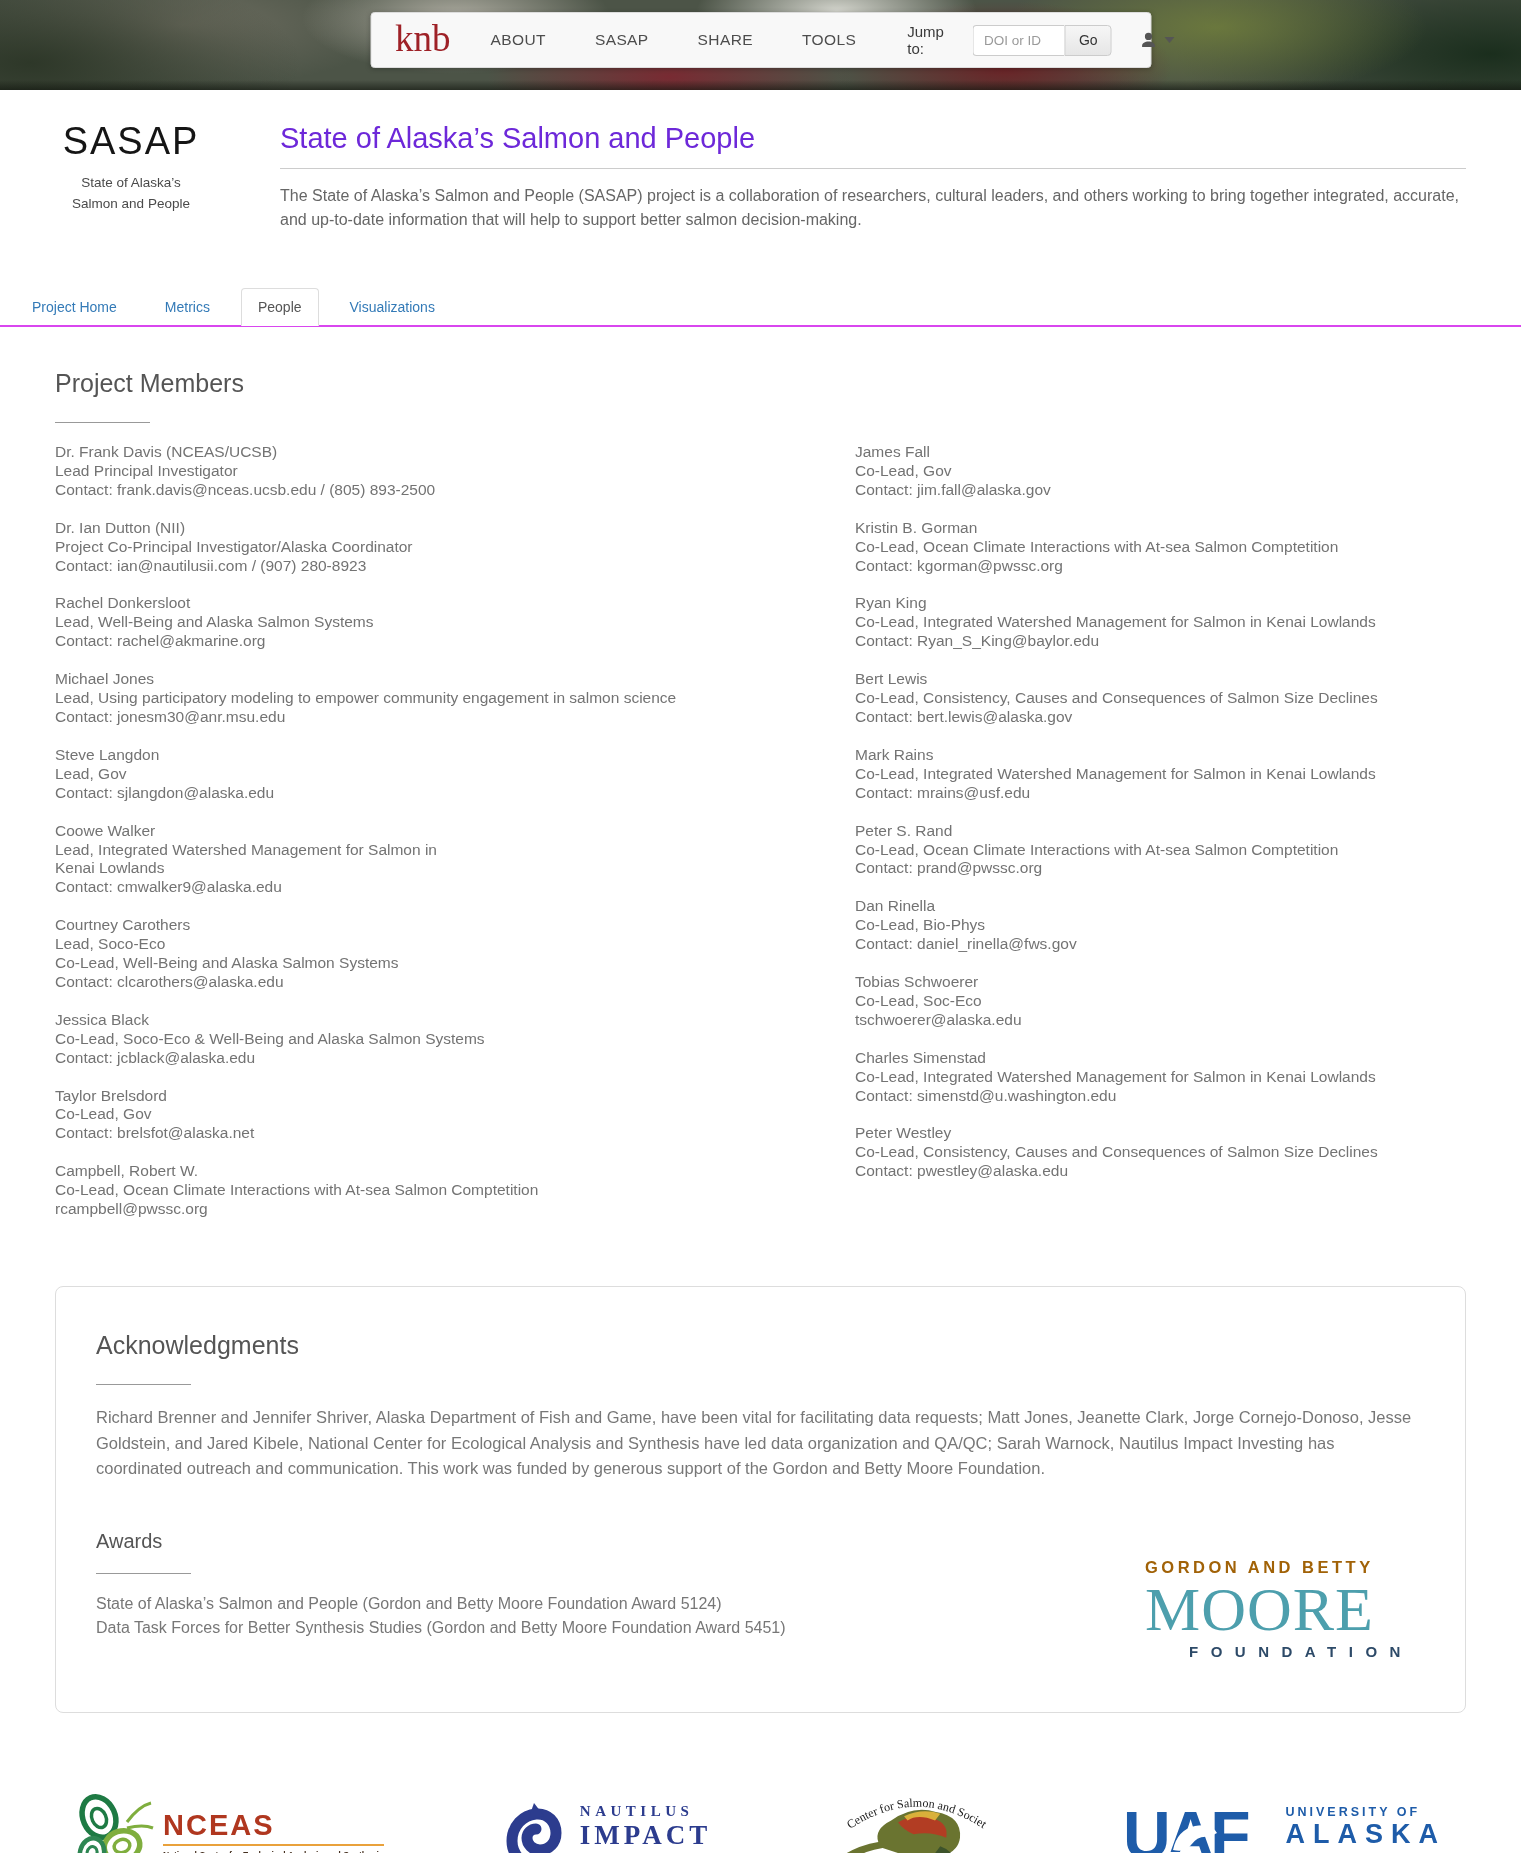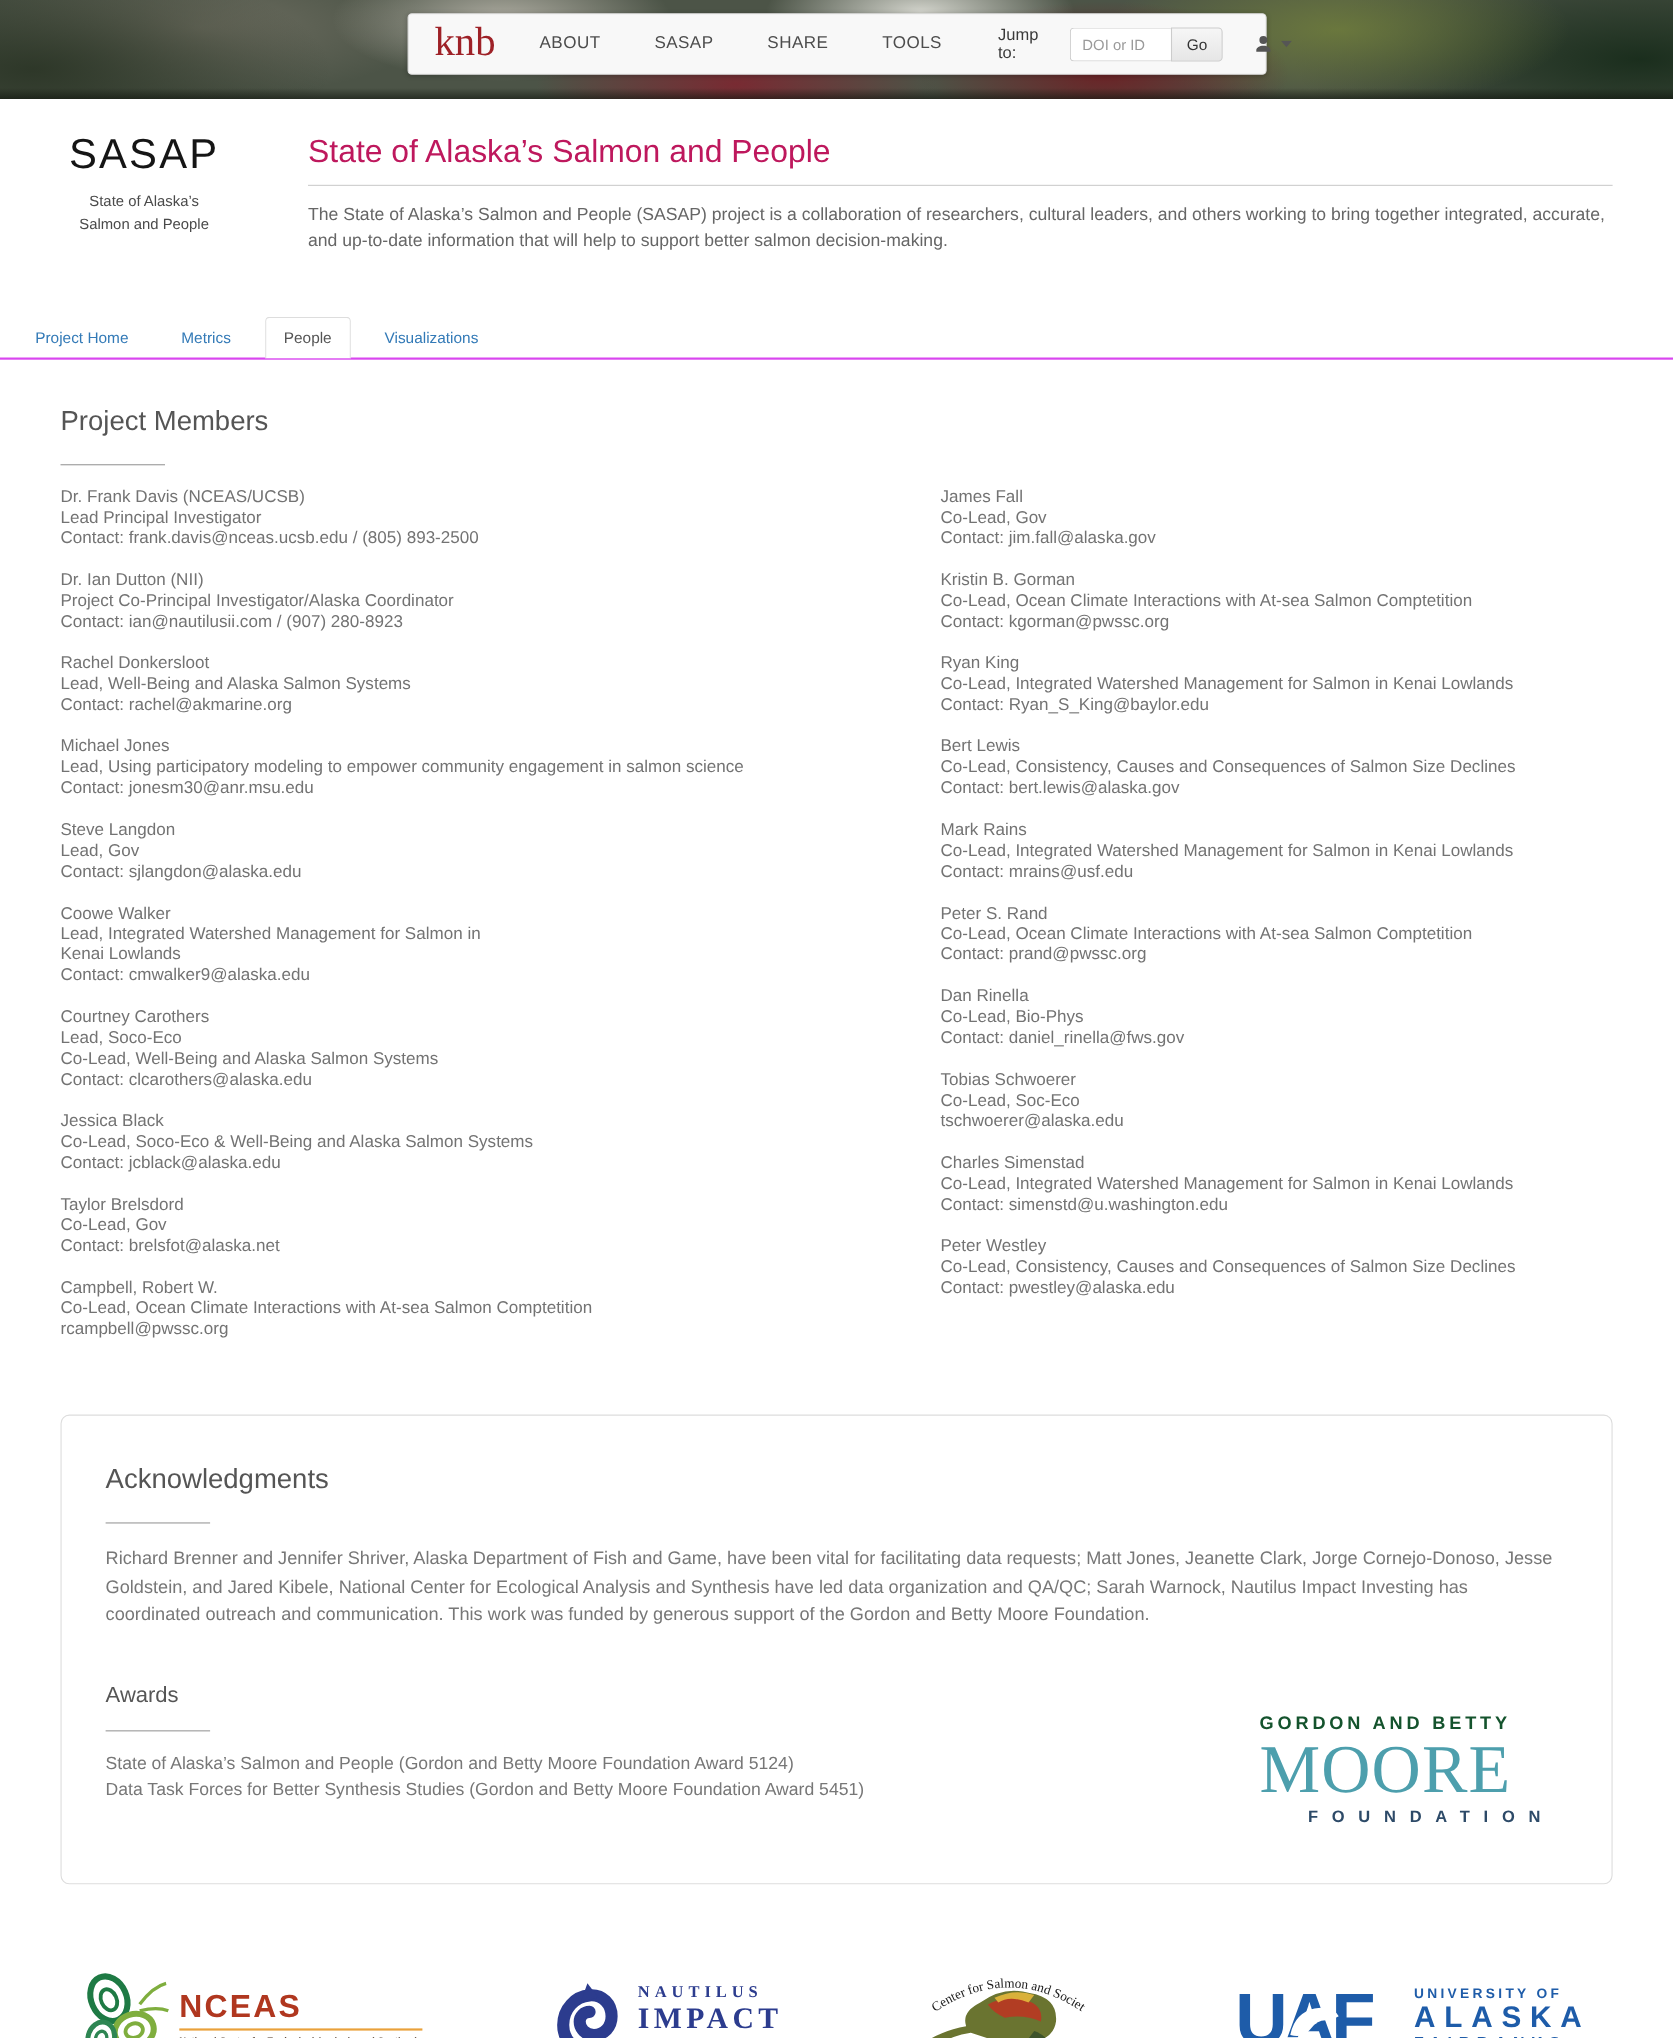--- a/index.html
+++ b/index.html
@@ -65,21 +65,21 @@
   .user-menu { display: flex; align-items: center; margin-left: 28px; cursor: pointer; }
   .user-menu svg { display: block; }
   .caret { margin-left: 7px; }
 
   
   .header { display: flex; padding: 26px 55px 0 55px; gap: 11px; }
   .sasap-logo { width: 152px; flex-shrink: 0; text-align: center; margin-top: 6px; }
   .sasap-word { font-size: 38px; color: #151515; letter-spacing: 2px; line-height: 1; }
   .sasap-sub { font-size: 13.5px; color: #4a4a4a; line-height: 1.55; margin-top: 13px; }
   .title-block { flex: 1; margin-left: 62px; }
-  .page-title { font-size: 29px; font-weight: normal; color: #be185d; margin: 6px 0 13px; }
+  .page-title { font-size: 29px; font-weight: normal; color: #6d28d9; margin: 6px 0 13px; }
   .title-rule { border: none; border-top: 1px solid #ccc; margin: 0 0 15px; }
   .page-desc { font-size: 16px; color: #666; line-height: 1.5; margin: 0; }
 
   
   .tabs {
     list-style: none; display: flex; margin: 56px 0 0; padding: 0 0 0 15px;
     border-bottom: 2px solid #d946ef;
   }
   .tab { margin-right: 14px; margin-bottom: -1px; }
   .tab a {
@@ -107,21 +107,21 @@
   }
   .ack-box .section-heading { margin-top: 4px; }
   .ack-text { font-size: 16.5px; color: #777; line-height: 1.55; margin: 0; }
   .awards-row { display: flex; justify-content: space-between; align-items: flex-start; margin-top: 48px; }
   .awards-heading { font-size: 20px; color: #555; font-weight: normal; margin: 0; }
   .awards-rule { border: none; border-top: 1px solid #999; width: 95px; margin: 20px 0 18px; }
   .award-line { font-size: 16px; color: #777; line-height: 1.55; }
 
   
   .moore-logo { width: 260px; flex-shrink: 0; margin: 28px 20px 0 0; }
-  .moore-line1 { color: #14532d; font-weight: bold; font-size: 16.5px; letter-spacing: 3.5px; white-space: nowrap; }
+  .moore-line1 { color: #a16207; font-weight: bold; font-size: 16.5px; letter-spacing: 3.5px; white-space: nowrap; }
   .moore-word { color: #4d9fad; font-family: "Liberation Serif", serif; font-size: 62px; line-height: .95; letter-spacing: 1px; margin: 3px 0 4px; }
   .moore-line3 { color: #2d4a68; font-weight: bold; font-size: 15px; letter-spacing: 12.5px; white-space: nowrap; margin-left: 44px; }
 
   
   .footer { display: flex; align-items: center; justify-content: space-between; padding: 48px 75px 60px; }
   .logo-block { display: flex; align-items: center; cursor: pointer; }
 
   .nceas-text { margin-left: 8px; }
   .nceas-name { color: #b0371f; font-size: 29px; font-weight: bold; letter-spacing: 2px; line-height: 1; }
   .nceas-rule { height: 2px; background: #e9a13b; margin: 4px 0 4px; }

